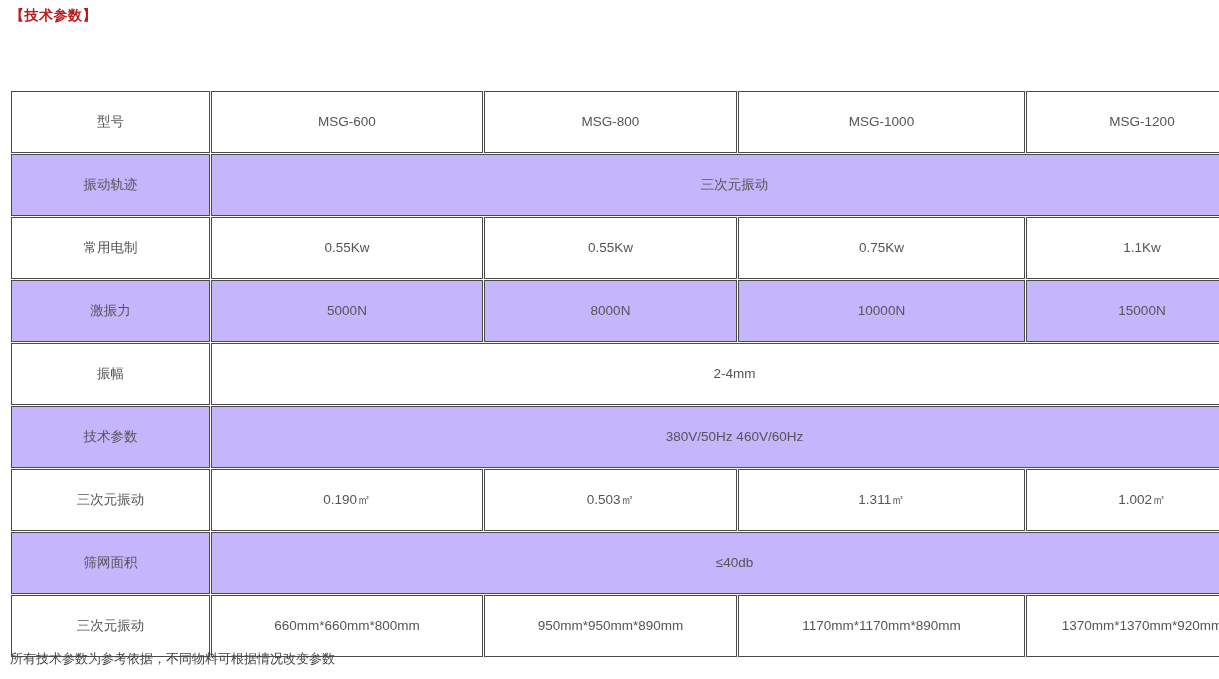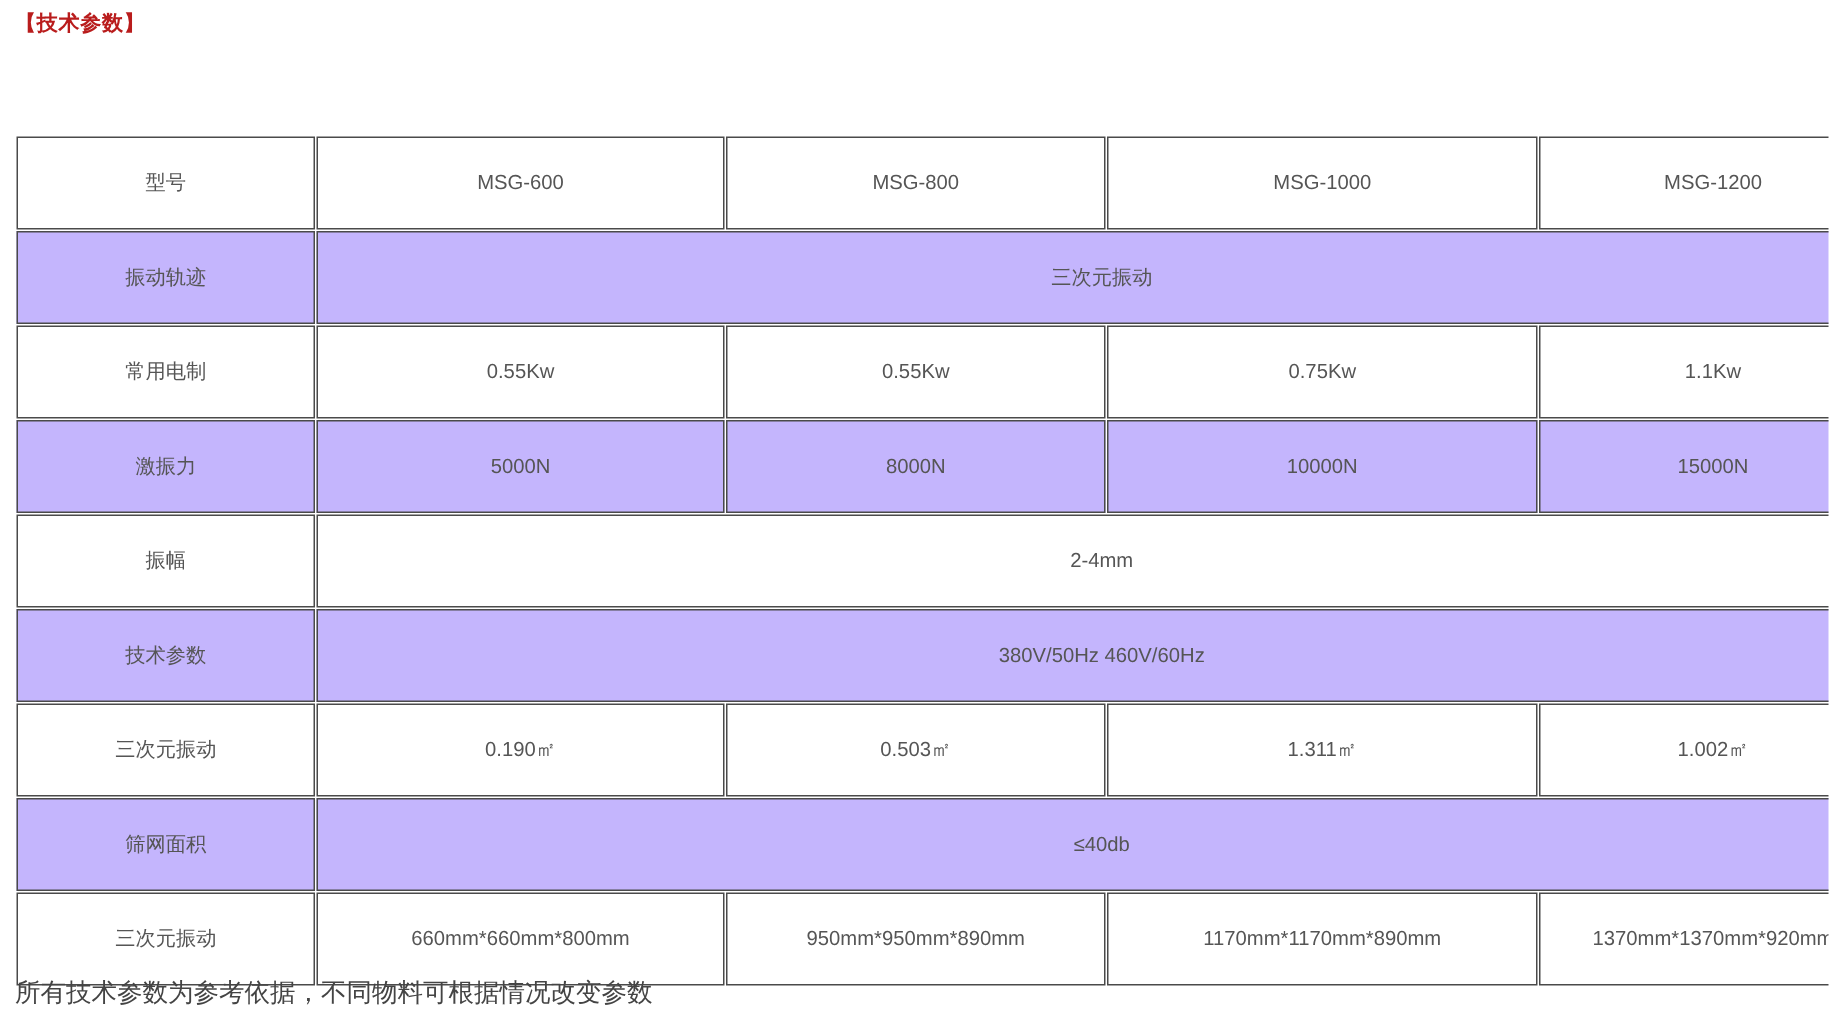--- a/index.html
+++ b/index.html
@@ -57,21 +57,21 @@
     width: 189px;
   }
   td.c1 { width: 262px; }
   td.c2 { width: 243px; }
   td.c3 { width: 277px; }
   td.c4 { width: 222px; }
   .footnote {
     position: absolute;
     left: 10px;
     top: 650px;
-    font-size: 17px;
+    font-size: 13px;
     color: #444444;
     white-space: nowrap;
   }
 </style>
 </head>
 <body>
 
 <div class="page">
 
   <div class="section-title">【技术参数】</div>

